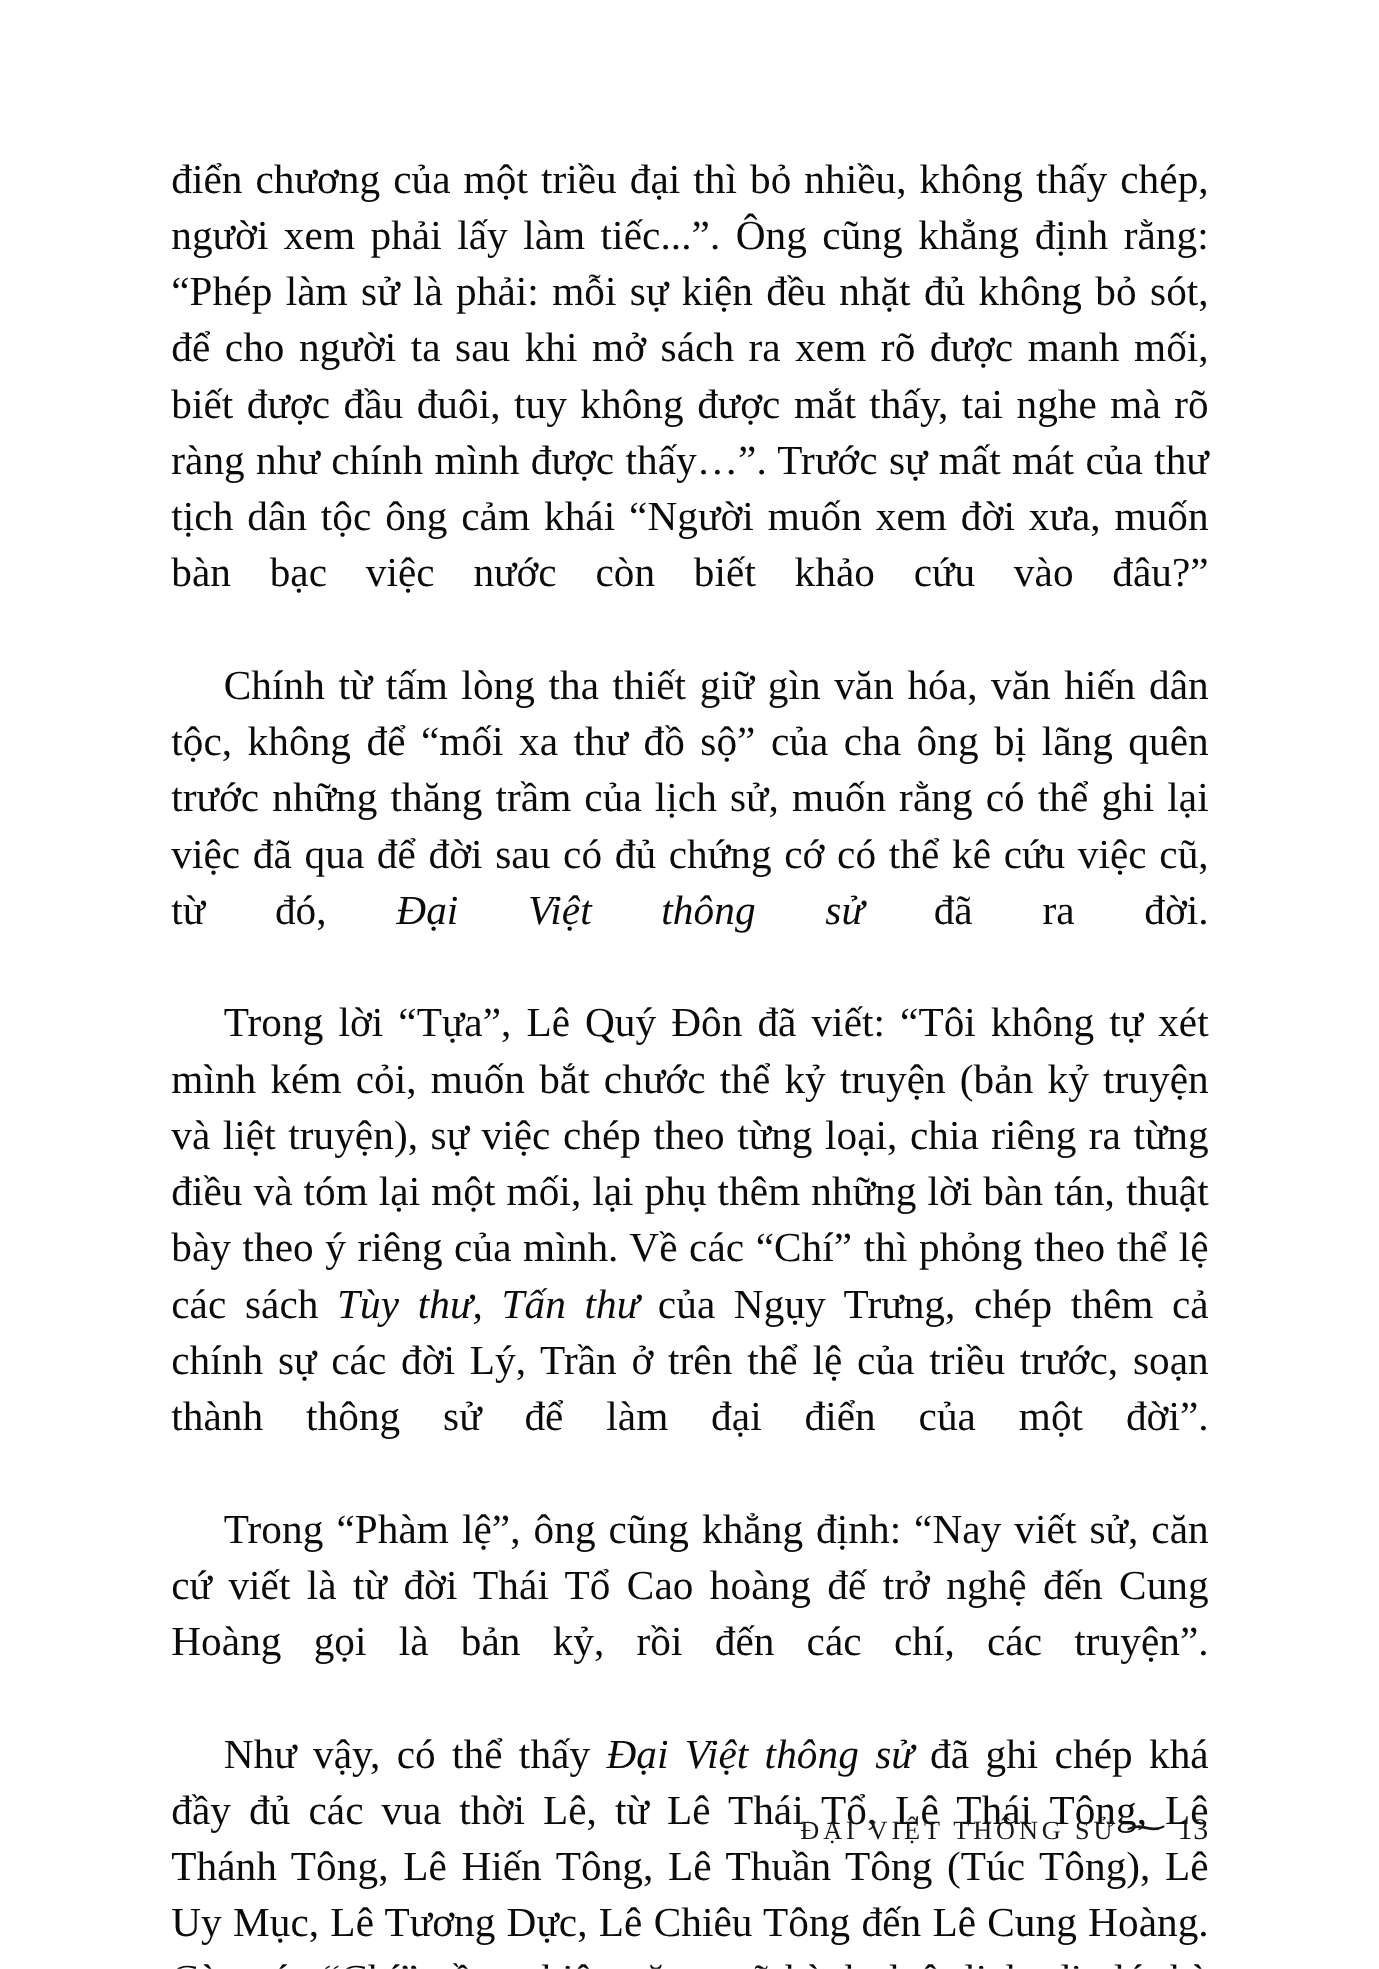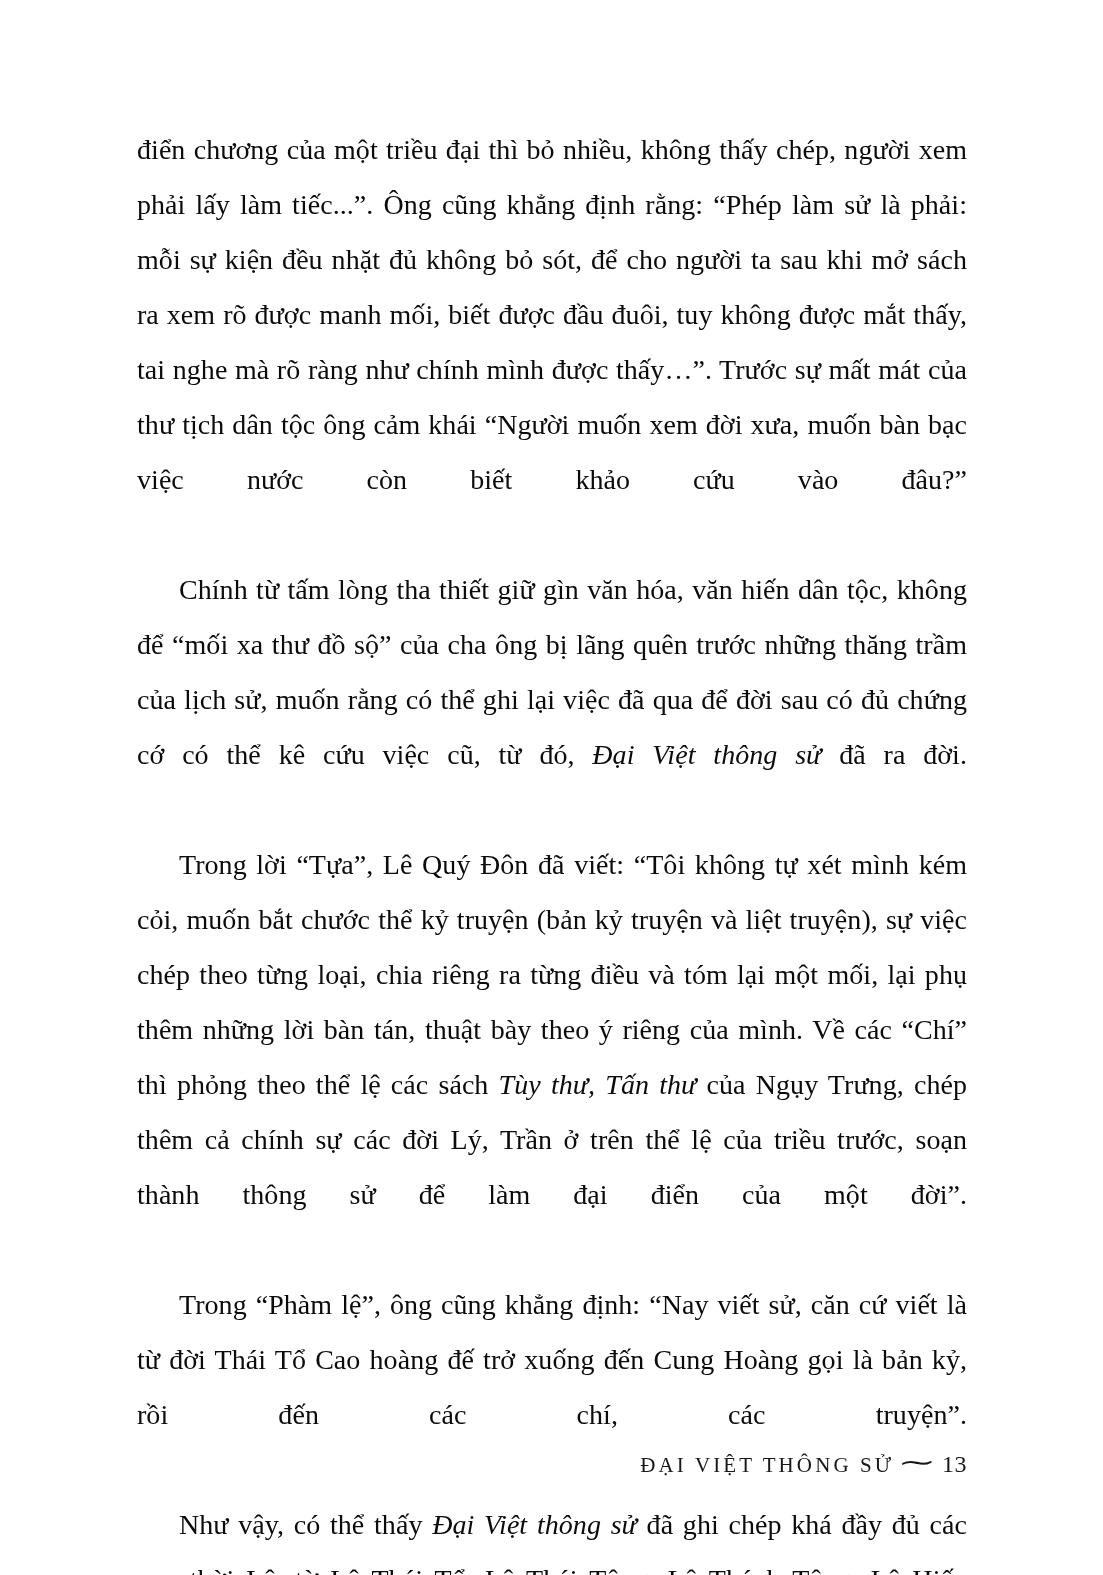--- a/index.html
+++ b/index.html
@@ -27,22 +27,22 @@
 
   .text-column {
     position: absolute;
     left: 137px;
     top: 122px;
     width: 830px;
   }
 
   .para {
     margin: 0;
-    font-size: 28px;
-    line-height: 55px;
+    font-size: 33px;
+    line-height: 45px;
     text-align: justify;
     text-justify: inter-word;
     text-indent: 42px;
     color: #0b0b0d;
     letter-spacing: 0.05px;
     word-spacing: 0.2px;
     hyphens: none;
   }
   .para.no-indent {
     text-indent: 0;
@@ -92,21 +92,21 @@
 </style>
 </head>
 <body>
 
 <div class="page">
 
   <div class="text-column">
     <p class="para no-indent">điển chương của một triều đại thì bỏ nhiều, không thấy chép, người xem phải lấy làm tiếc...”. Ông cũng khẳng định rằng: “Phép làm sử là phải: mỗi sự kiện đều nhặt đủ không bỏ sót, để cho người ta sau khi mở sách ra xem rõ được manh mối, biết được đầu đuôi, tuy không được mắt thấy, tai nghe mà rõ ràng như chính mình được thấy…”. Trước sự mất mát của thư tịch dân tộc ông cảm khái “Người muốn xem đời xưa, muốn bàn bạc việc nước còn biết khảo cứu vào đâu?”</p>
     <p class="para">Chính từ tấm lòng tha thiết giữ gìn văn hóa, văn hiến dân tộc, không để “mối xa thư đồ sộ” của cha ông bị lãng quên trước những thăng trầm của lịch sử, muốn rằng có thể ghi lại việc đã qua để đời sau có đủ chứng cớ có thể kê cứu việc cũ, từ đó, <i>Đại Việt thông sử</i> đã ra đời.</p>
     <p class="para">Trong lời “Tựa”, Lê Quý Đôn đã viết: “Tôi không tự xét mình kém cỏi, muốn bắt chước thể kỷ truyện (bản kỷ truyện và liệt truyện), sự việc chép theo từng loại, chia riêng ra từng điều và tóm lại một mối, lại phụ thêm những lời bàn tán, thuật bày theo ý riêng của mình. Về các “Chí” thì phỏng theo thể lệ các sách <i>Tùy thư, Tấn thư</i> của Ngụy Trưng, chép thêm cả chính sự các đời Lý, Trần ở trên thể lệ của triều trước, soạn thành thông sử để làm đại điển của một đời”.</p>
-    <p class="para">Trong “Phàm lệ”, ông cũng khẳng định: “Nay viết sử, căn cứ viết là từ đời Thái Tổ Cao hoàng đế trở xuống đến Cung Hoàng gọi là bản kỷ, rồi đến các chí, các truyện”.</p>
+    <p class="para">Trong “Phàm lệ”, ông cũng khẳng định: “Nay viết sử, căn cứ viết là từ đời Thái Tổ Cao hoàng đế trở nghệ đến Cung Hoàng gọi là bản kỷ, rồi đến các chí, các truyện”.</p>
     <p class="para">Như vậy, có thể thấy <i>Đại Việt thông sử</i> đã ghi chép khá đầy đủ các vua thời Lê, từ Lê Thái Tổ, Lê Thái Tông, Lê Thánh Tông, Lê Hiến Tông, Lê Thuần Tông (Túc Tông), Lê Uy Mục, Lê Tương Dực, Lê Chiêu Tông đến Lê Cung Hoàng. Còn các “Chí” gồm: thiên văn, ngũ hành, luật lịch, địa lý, hà cừ, lễ nghi, nhạc, nghi vệ, dư phục, tuyển cử, chức quan, thực hóa, binh, hình pháp, nghệ văn hay văn tịch.</p>
 
   </div>
 
   <div class="footer">
     <span class="footer-title">ĐẠI VIỆT THÔNG SỬ</span><span class="footer-swash">∼</span><span class="footer-pagenum">13</span>
   </div>
 
 </div>
 

